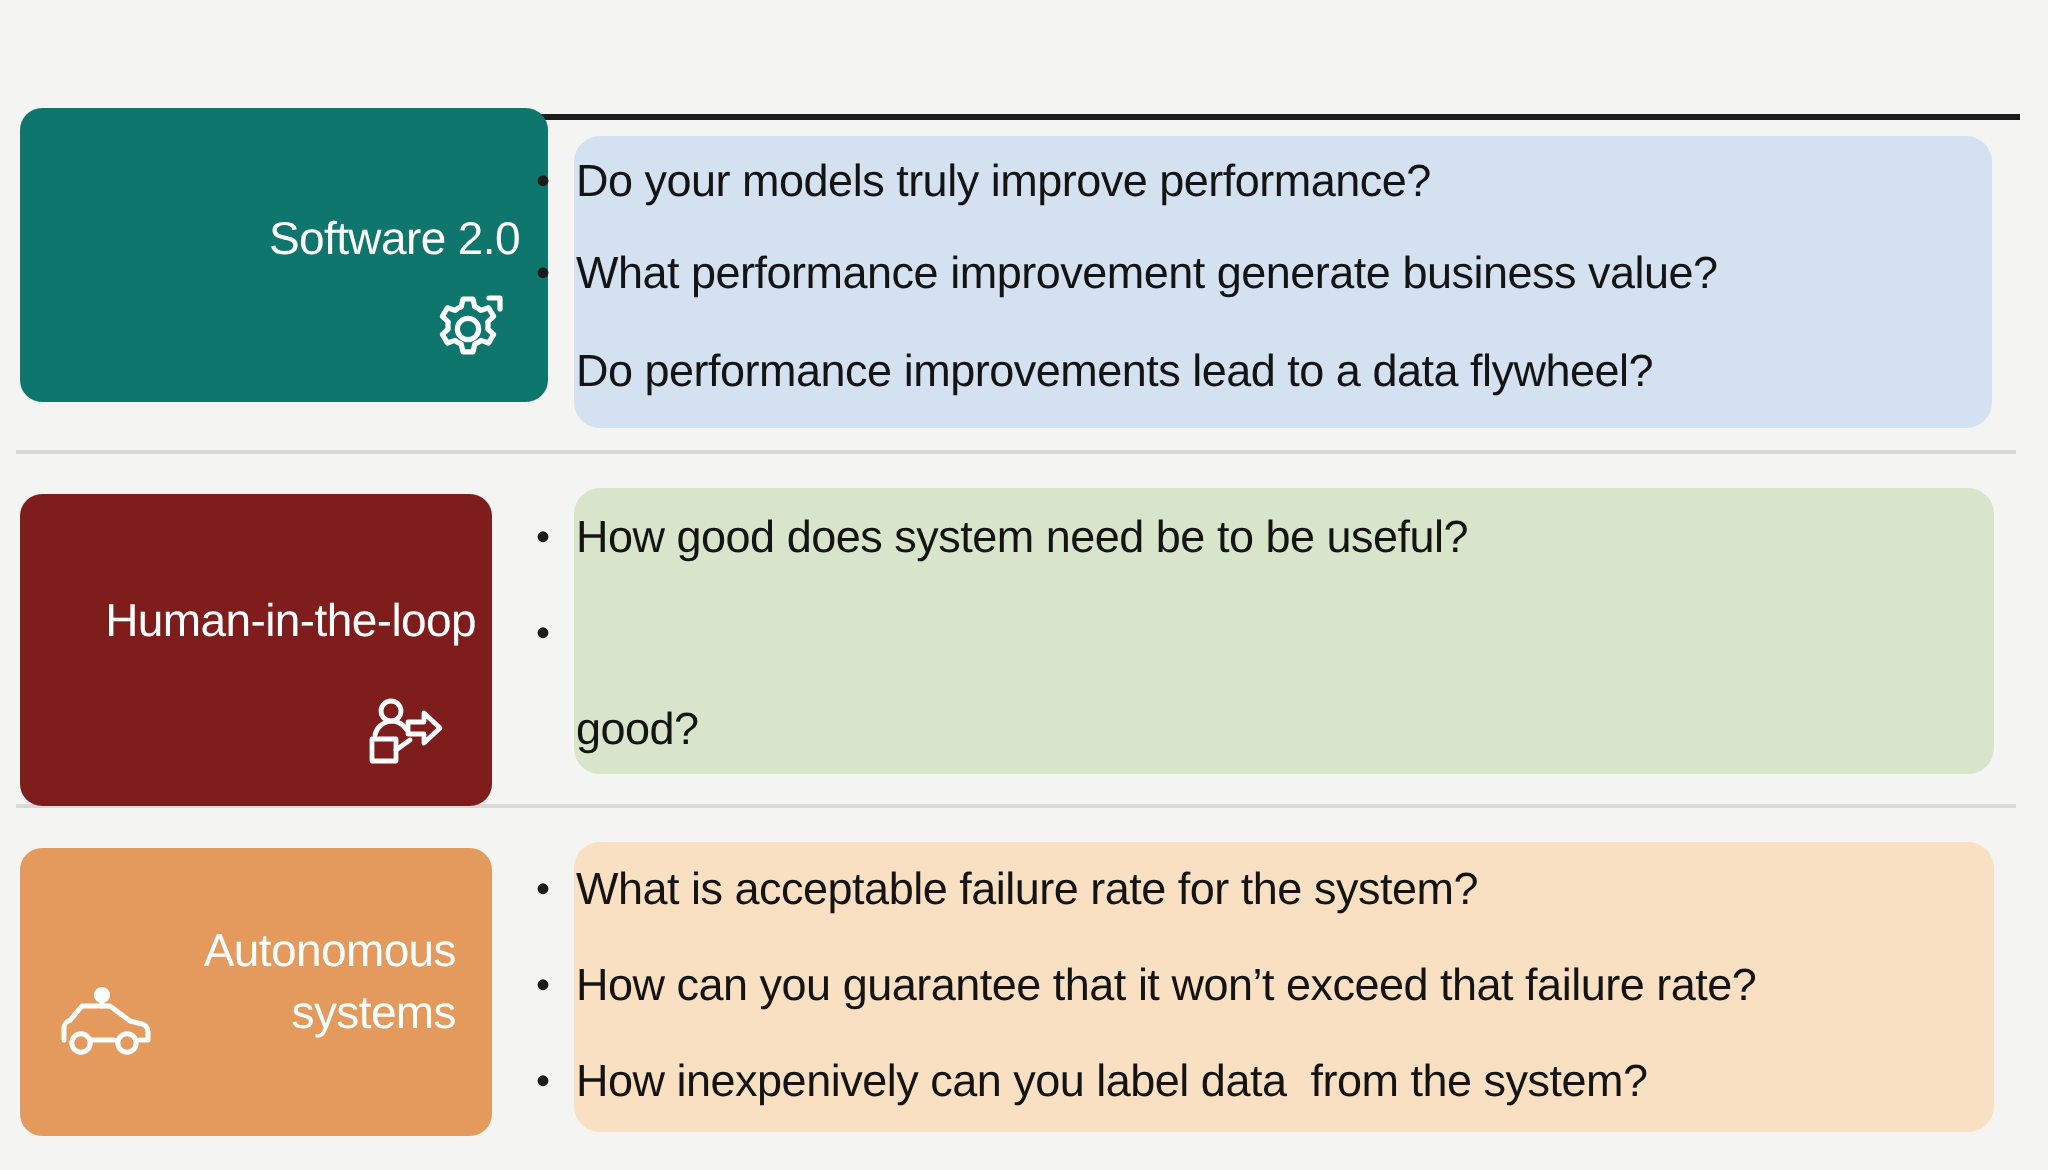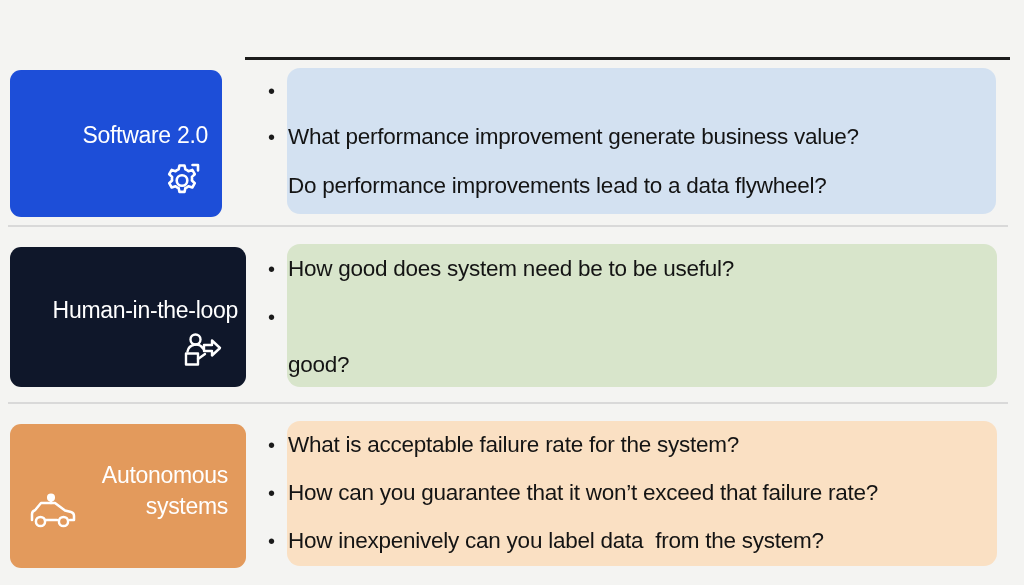--- a/index.html
+++ b/index.html
@@ -70,31 +70,31 @@
     text-align: right;
     letter-spacing: -0.3px;
     white-space: pre-line;
   }
   .label-card .card-icon {
     position: absolute;
     line-height: 0;
   }
 
   #card-software {
-    left: 10px; top: 70px;
-    width: 212px; height: 147px;
-    background: #1d4ed8;
+    left: 10px; top: 54px;
+    width: 264px; height: 147px;
+    background: #0f766e;
   }
   #card-software .card-text { top: 50px; }
   #card-software .card-icon { right: 18px; bottom: 14px; }
 
   #card-hitl {
     left: 10px; top: 247px;
-    width: 236px; height: 140px;
-    background: #0f172a;
+    width: 236px; height: 156px;
+    background: #7f1d1d;
   }
   #card-hitl .card-text { top: 48px; right: 8px; }
   #card-hitl .card-icon { right: 22px; bottom: 16px; }
 
   #card-autonomous {
     left: 10px; top: 424px;
     width: 236px; height: 144px;
     background: #e39a5c;
   }
   #card-autonomous .card-text { top: 36px; right: 18px; }
@@ -173,20 +173,21 @@
                    a11 11 0 0 1 0-3.6 l-2.9-2.7 2.5-4.3 3.8 1.3 a11 11 0 0 1 3.1-1.8 z"></path>
           <circle cx="22" cy="21.5" r="5.3"></circle>
           <path d="M32.5 6 h5.5 v5.5"></path>
         </g>
       </svg>
     </div>
   </div>
 
   <div class="q-line" style="top:76px;">
     <span class="q-bullet">•</span>
+    <span class="q-text">Do your models truly improve performance?</span>
   </div>
   <div class="q-line" style="top:122px;">
     <span class="q-bullet">•</span>
     <span class="q-text">What performance improvement generate business value?</span>
   </div>
   <div class="q-line" style="top:171px;">
     <span class="q-bullet hidden"></span>
     <span class="q-text">Do performance improvements lead to a data flywheel?</span>
   </div>
 

